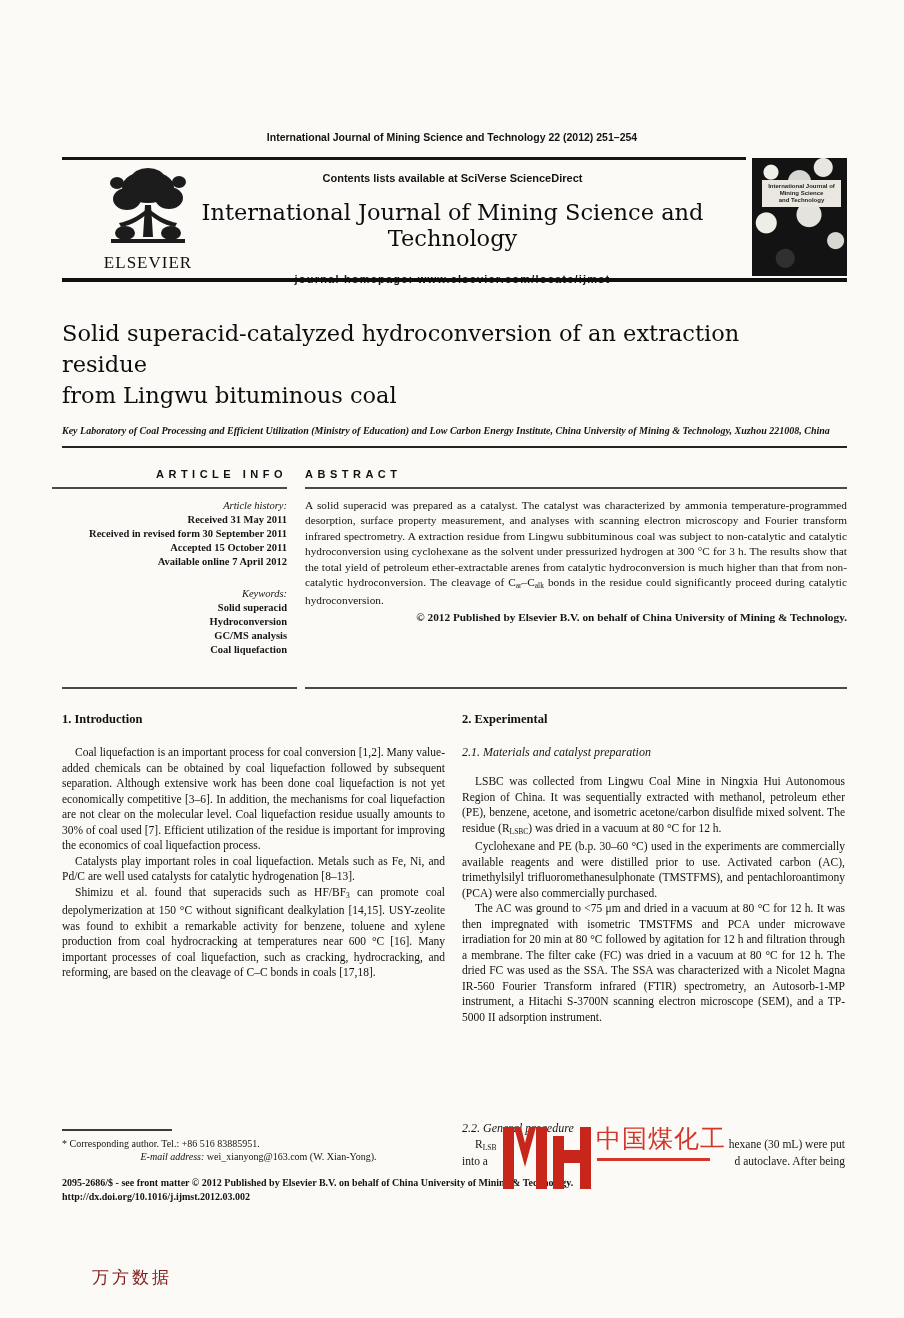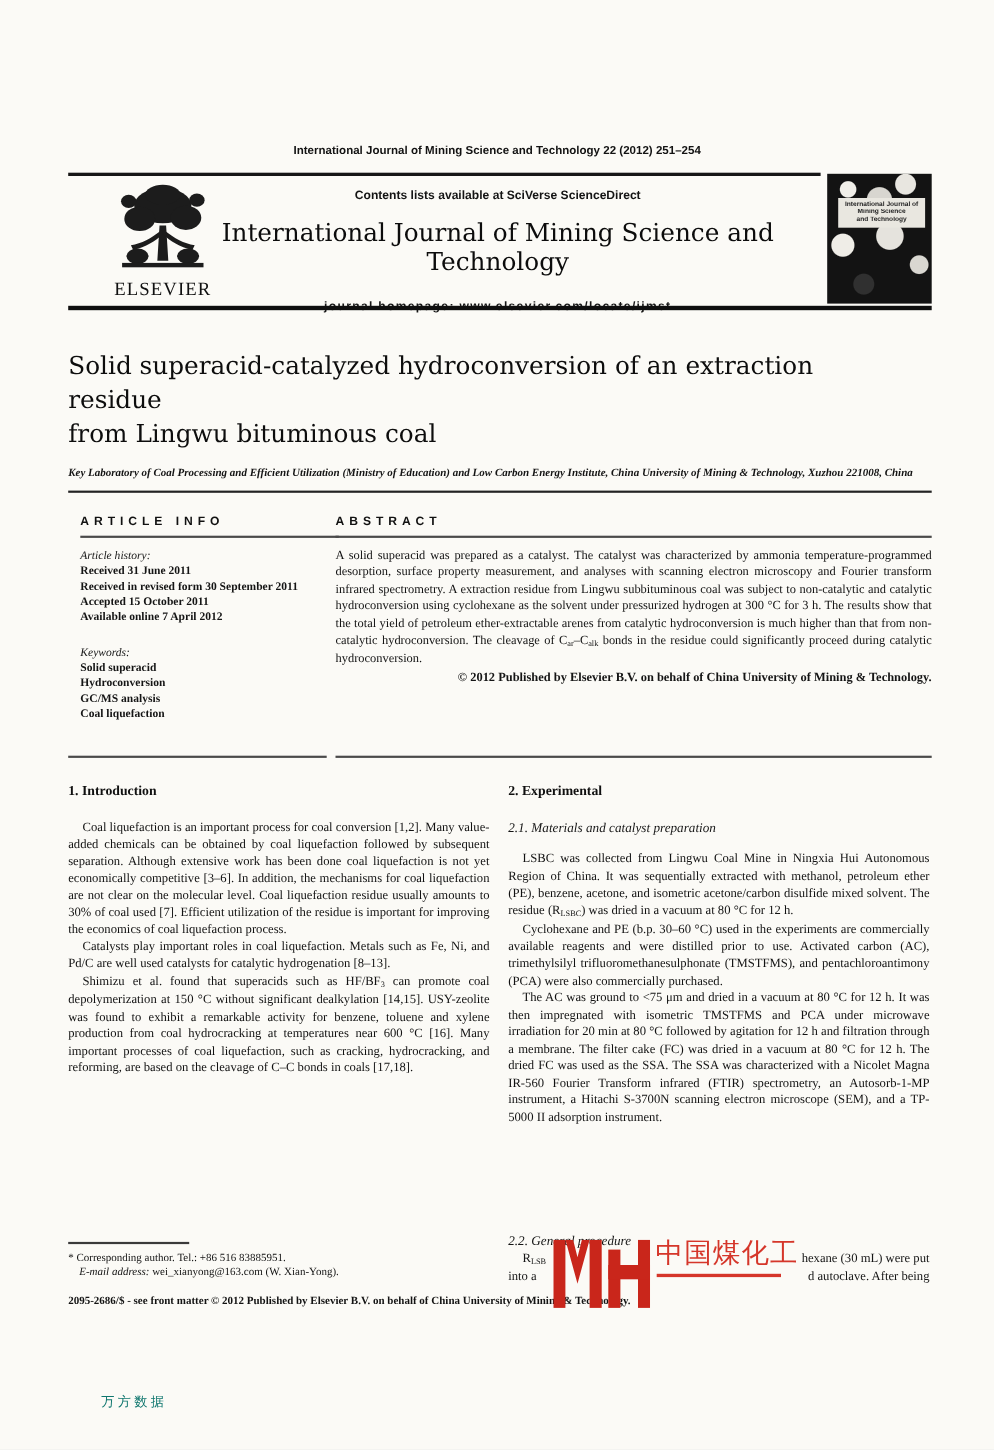--- a/index.html
+++ b/index.html
@@ -51,21 +51,21 @@
   
   #title { position:absolute; left:62px; top:318px; width:740px;
     font-family:"DejaVu Serif", serif; font-size:22.5px; line-height:31px; color:#0d0d0d; }
   #authors { position:absolute; left:62px; top:396px; width:790px;
     font-family:"DejaVu Serif", serif; font-size:15.5px; color:#101010; }
   #authors sup { font-size:10px; vertical-align:super; }
   #affiliation { position:absolute; left:62px; top:425px; width:792px;
     font-style:italic; font-weight:bold; font-size:10px; color:#141414; }
 
   
-  #info-col { position:absolute; left:73px; top:468px; width:235px; }
+  #info-col { position:absolute; left:52px; top:468px; width:235px;text-align:right; }
   #abs-col  { position:absolute; left:305px; top:468px; width:542px; }
   .block-heading { font-family:"Liberation Sans", sans-serif; font-size:11px; font-weight:bold;
     letter-spacing:4.5px; color:#111; }
   .col-rule { height:2px; background:#4a4a4a; margin-top:7px; }
   #info-col .col-rule { margin-bottom:10px; }
   #abs-col  .col-rule { margin-bottom:9px; }
   .info-label { font-style:italic; font-size:10.5px; line-height:14px; }
   .info-line  { font-size:10.5px; line-height:14px; font-weight:bold; }
   #keywords-block { margin-top:18px; }
   .rule-info-bottom { position:absolute; left:62px;  top:687px; width:235px; height:2px; background:#4a4a4a; }
@@ -87,38 +87,38 @@
   #frag-lines { position:absolute; left:462px; top:1136px; width:383px; font-size:11.5px; line-height:16.5px; }
   .frag-line { position:relative; height:16.5px; }
   .frag-left { position:absolute; left:0; }
   .frag-left.indent { left:13px; }
   .frag-right { position:absolute; right:0; }
 
   
   #footnote { position:absolute; left:62px; top:1129px; width:383px; }
   #footnote .fn-rule { width:110px; height:1.5px; background:#3a3a3a; margin-bottom:6px; }
   #footnote div.fn-line { font-size:10px; line-height:13.5px; color:#131313; }
-  #footnote .fn-email { padding-left:10px; }
+  #footnote .fn-email { padding-left:10px;text-align:center; }
   #footnote em { font-style:italic; }
 
   
   #footer { position:absolute; left:62px; top:1176px; width:700px; }
   #footer div { font-size:10px; line-height:14px; font-weight:bold; color:#131313; }
 
   
   #wm { position:absolute; left:500px; top:1122px; width:252px; height:96px; z-index:6; }
   #wm svg { position:absolute; left:3px; top:5px; }
   #wm .wm-cn { position:absolute; left:96px; top:0px; font-size:25px; color:#d5362a;
     letter-spacing:1px; font-family:Liberation Serif, serif; white-space:nowrap; }
   #wm .wm-underline { position:absolute; left:97px; top:36px; width:113px; height:3px; background:#d5362a; }
   #wm .wm-latin { position:absolute; left:99px; top:42px; font-size:22px; color:#8f8f8f;
     letter-spacing:9px; font-family:"Liberation Sans", sans-serif; white-space:nowrap; }
 
   
-  #wanfang { position:absolute; left:92px; top:1266px; font-size:12px; color:#0f766e;
+  #wanfang { position:absolute; left:92px; top:1266px; font-size:17px; color:#7f1d1d;
     letter-spacing:3px; font-family:"DejaVu Sans", sans-serif; }
 </style>
 </head>
 <body>
 
 <div id="page">
 
   <div id="citation">International Journal of Mining Science and Technology 22 (2012) 251–254</div>
 
   <div class="rule-top"></div>
@@ -168,21 +168,21 @@
 
 
   <div id="affiliation">Key Laboratory of Coal Processing and Efficient Utilization (Ministry of Education) and Low Carbon Energy Institute, China University of Mining &amp; Technology, Xuzhou 221008, China</div>
 
   <div class="rule-mid"></div>
 
   <div id="info-col">
     <div class="block-heading">ARTICLE INFO</div>
     <div class="col-rule"></div>
     <div class="info-label">Article history:</div>
-    <div class="info-line">Received 31 June 2011</div>
+    <div class="info-line">Received 31 May 2011</div>
     <div class="info-line">Received in revised form 30 September 2011</div>
     <div class="info-line">Accepted 15 October 2011</div>
     <div class="info-line">Available online 7 April 2012</div>
     <div id="keywords-block">
       <div class="info-label">Keywords:</div>
       <div class="info-line">Solid superacid</div>
       <div class="info-line">Hydroconversion</div>
       <div class="info-line">GC/MS analysis</div>
       <div class="info-line">Coal liquefaction</div>
     </div>
@@ -229,20 +229,21 @@
   </div>
 
   <div id="footnote">
     <div class="fn-rule"></div>
     <div class="fn-line"><span>*</span> <span>Corresponding author. Tel.: +86 516 83885951.</span></div>
     <div class="fn-line fn-email"><em>E-mail address:</em><span> wei_xianyong@163.com (W. Xian-Yong).</span></div>
   </div>
 
   <div id="footer">
     <div>2095-2686/$ - see front matter © 2012 Published by Elsevier B.V. on behalf of China University of Mining &amp; Technology.</div>
+    <div>http://dx.doi.org/10.1016/j.ijmst.2012.03.002</div>
   </div>
 
   <div id="wm">
     <span>
       <svg width="88" height="62" viewBox="0 0 88 62">
         <g fill="#c9261b">
           <rect x="0" y="0" width="11" height="62"></rect>
           <rect x="33" y="0" width="11" height="62"></rect>
           <polygon points="11,0 18,0 22,16 26,0 33,0 22,40"></polygon>
           <rect x="50" y="9" width="11" height="53"></rect>

